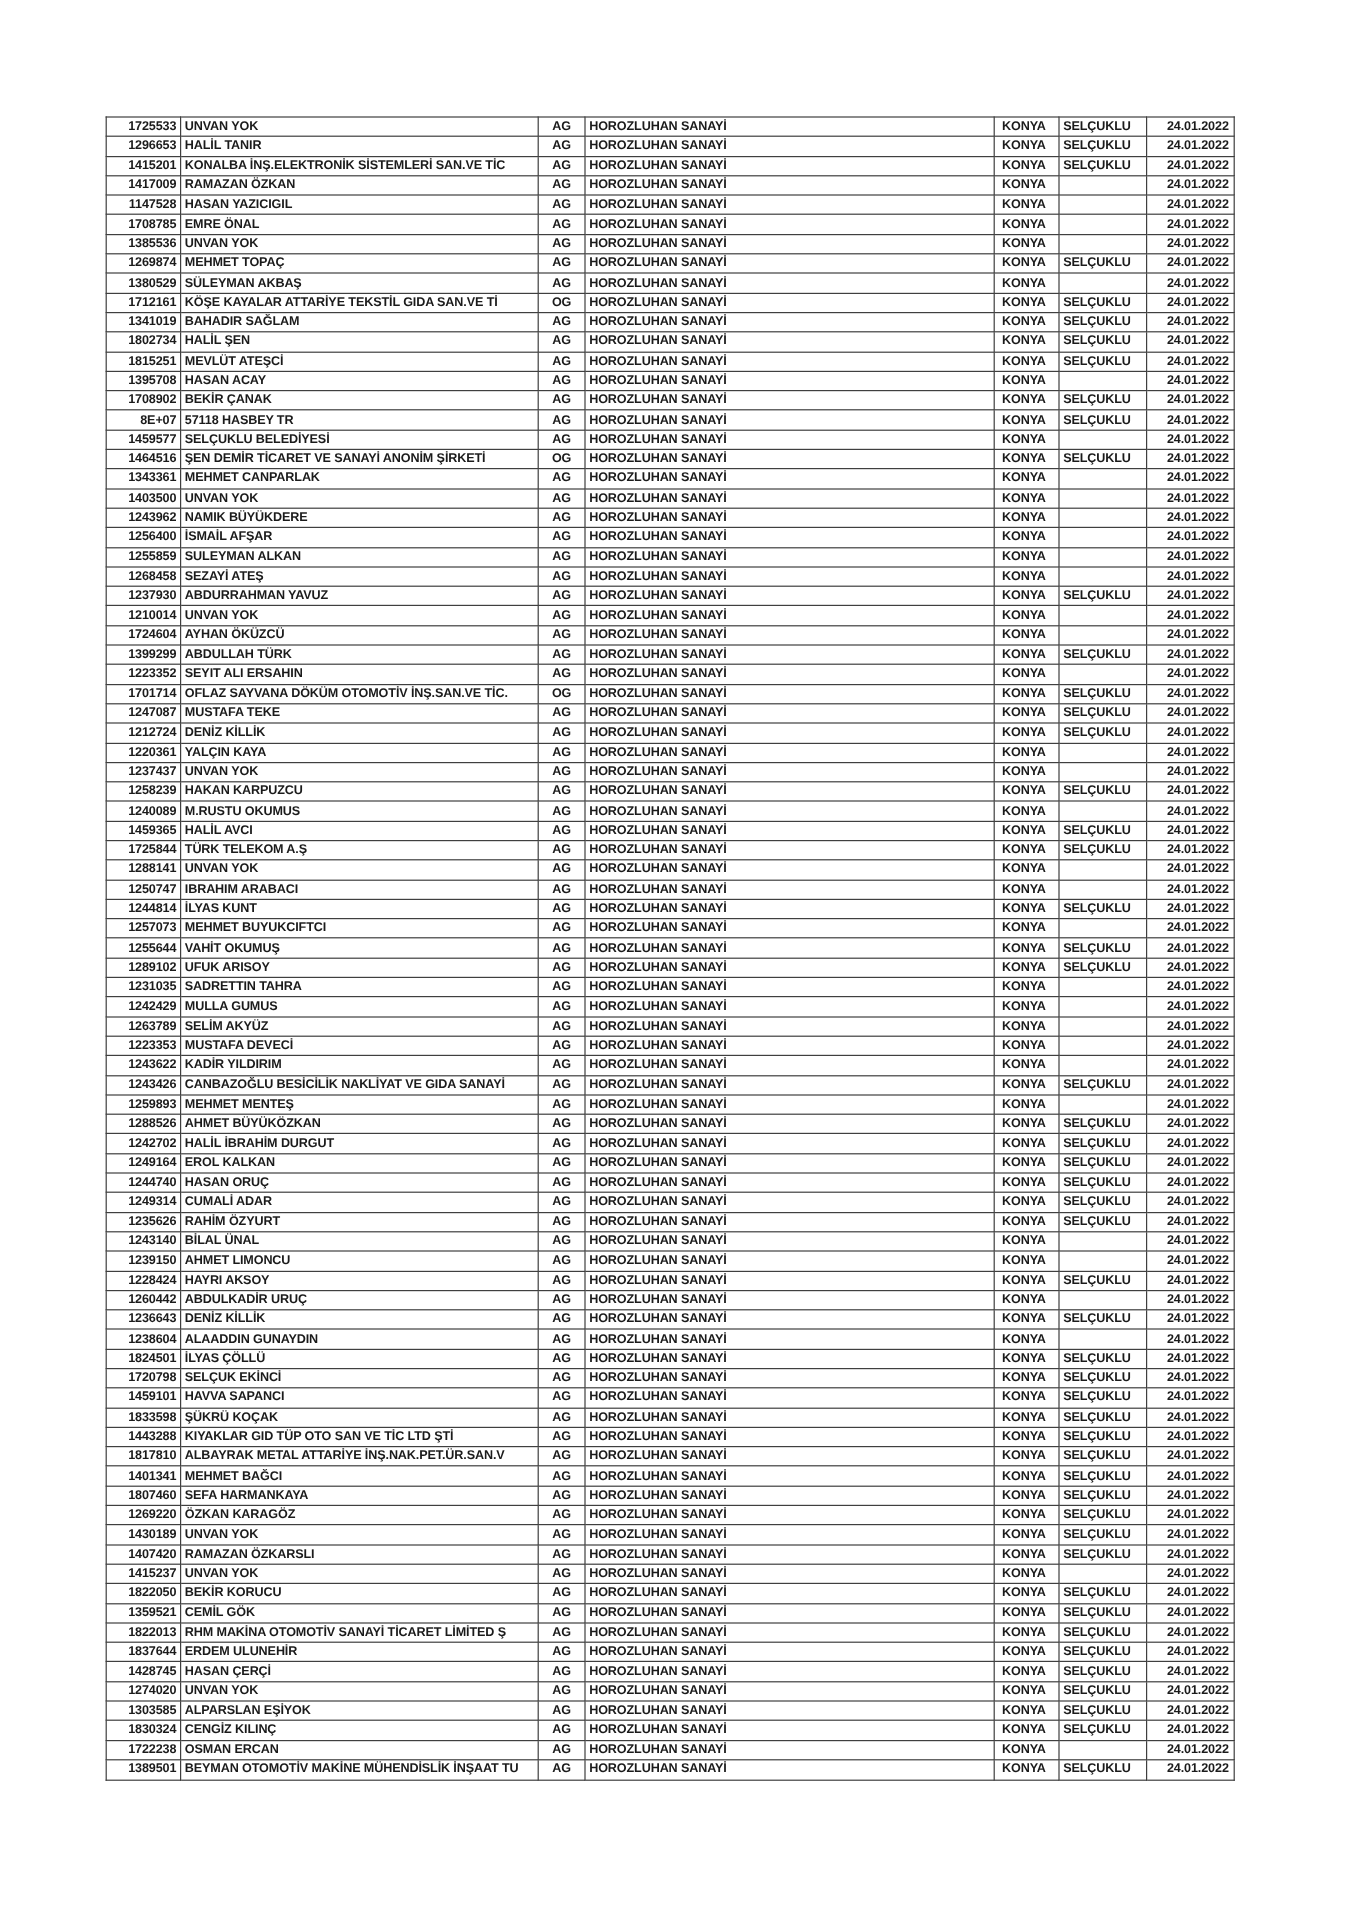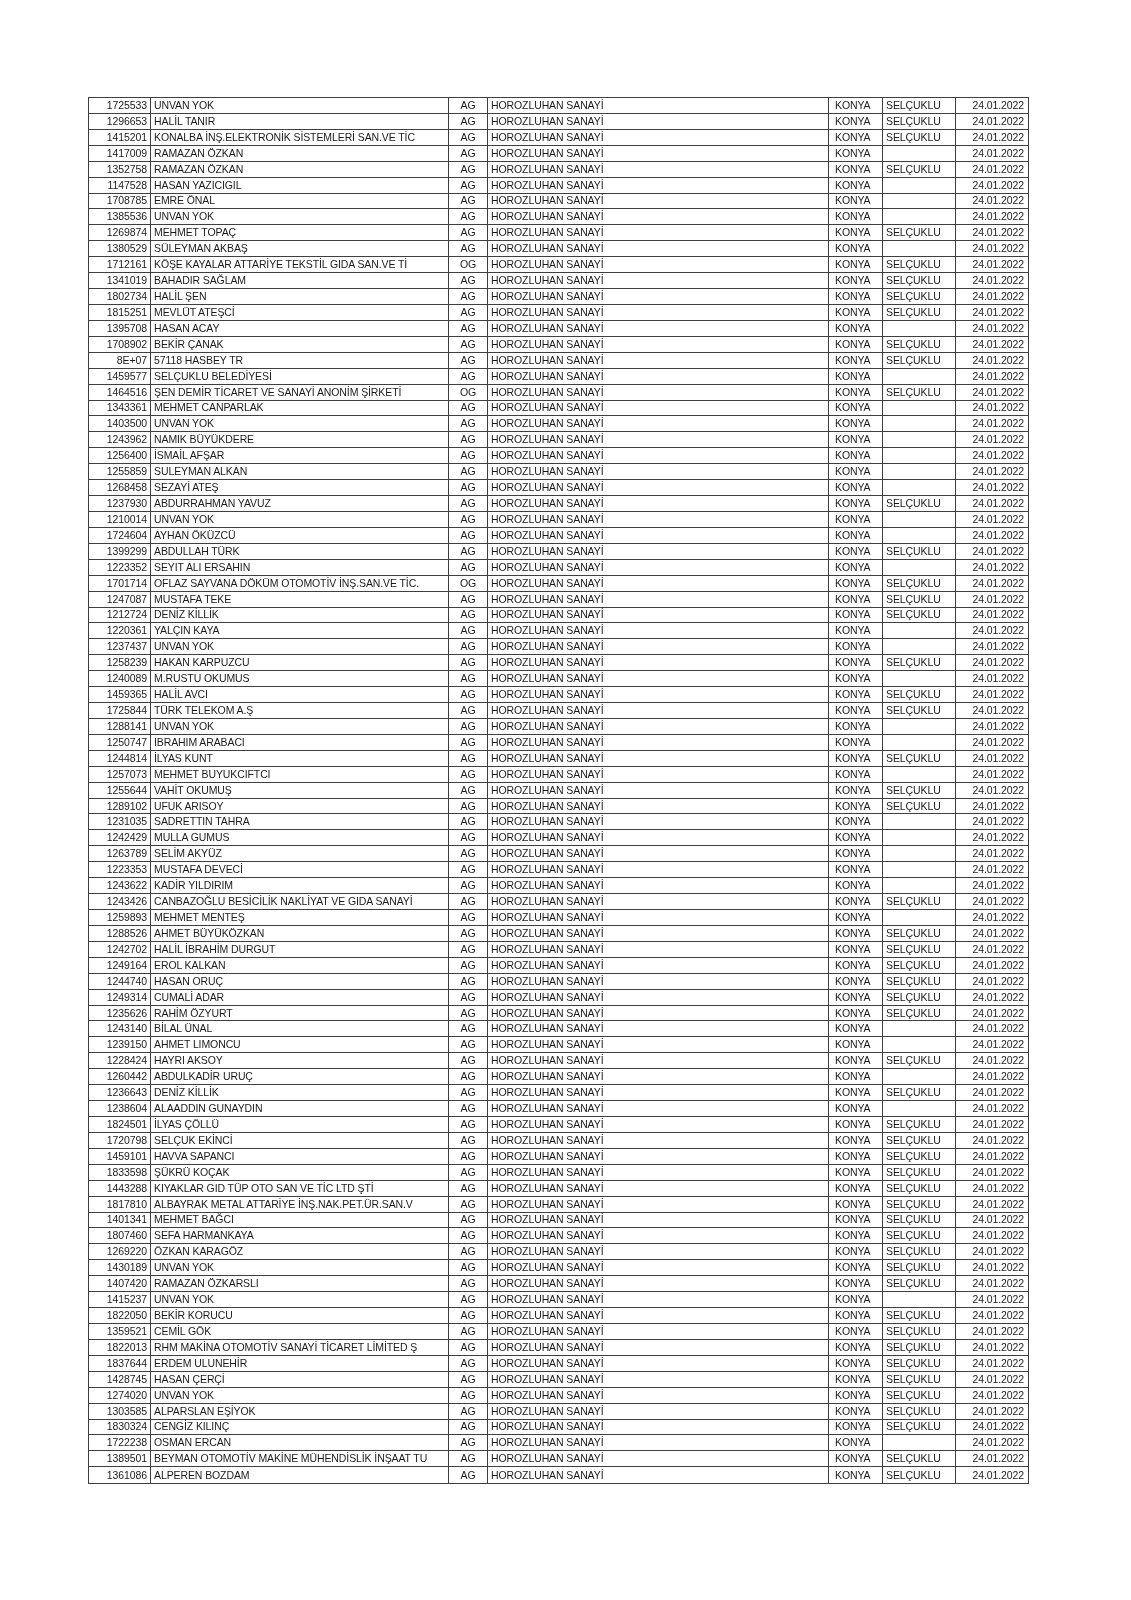--- a/index.html
+++ b/index.html
@@ -5,21 +5,21 @@
   html,body { margin:0; padding:0; }
   .page {
     position:relative; width:1131px; height:1600px;
     background:#ffffff; overflow:hidden;
     font-family:"Liberation Sans", sans-serif;
   }
   .sheet-table {
     position:absolute; left:88px; top:97px;
     width:905px; height:1386px;
     display:table; table-layout:fixed; border-collapse:collapse;
-    font-size:10.5px; color:#1b1b1b; letter-spacing:-0.1px;
+    font-size:10.5px; color:#1b1b1b; letter-spacing:-0.1px;font-weight:bold;
   }
   .tr { display:table-row; }
   .td {
     display:table-cell; border:1px solid #3f3f3f;
     vertical-align:middle; padding:0 3px;
     overflow:hidden; white-space:nowrap; line-height:13px;
   }
   .c-id   { width:55px;  text-align:right; }
   .c-name { width:291px; text-align:left; }
   .c-ag   { width:32px;  text-align:center; }
@@ -66,29 +66,20 @@
   <div class="tr">
     <div class="td c-id">1417009</div>
     <div class="td c-name">RAMAZAN ÖZKAN</div>
     <div class="td c-ag">AG</div>
     <div class="td c-zone">HOROZLUHAN SANAYİ</div>
     <div class="td c-prov">KONYA</div>
     <div class="td c-dist"></div>
     <div class="td c-date">24.01.2022</div>
   </div>
 
-  <div class="tr">
-    <div class="td c-id">1352758</div>
-    <div class="td c-name">RAMAZAN ÖZKAN</div>
-    <div class="td c-ag">AG</div>
-    <div class="td c-zone">HOROZLUHAN SANAYİ</div>
-    <div class="td c-prov">KONYA</div>
-    <div class="td c-dist">SELÇUKLU</div>
-    <div class="td c-date">24.01.2022</div>
-  </div>
 
   <div class="tr">
     <div class="td c-id">1147528</div>
     <div class="td c-name">HASAN YAZICIGIL</div>
     <div class="td c-ag">AG</div>
     <div class="td c-zone">HOROZLUHAN SANAYİ</div>
     <div class="td c-prov">KONYA</div>
     <div class="td c-dist"></div>
     <div class="td c-date">24.01.2022</div>
   </div>
@@ -888,23 +879,14 @@
   <div class="tr">
     <div class="td c-id">1389501</div>
     <div class="td c-name">BEYMAN OTOMOTİV MAKİNE MÜHENDİSLİK İNŞAAT TU</div>
     <div class="td c-ag">AG</div>
     <div class="td c-zone">HOROZLUHAN SANAYİ</div>
     <div class="td c-prov">KONYA</div>
     <div class="td c-dist">SELÇUKLU</div>
     <div class="td c-date">24.01.2022</div>
   </div>
 
-  <div class="tr">
-    <div class="td c-id">1361086</div>
-    <div class="td c-name">ALPEREN BOZDAM</div>
-    <div class="td c-ag">AG</div>
-    <div class="td c-zone">HOROZLUHAN SANAYİ</div>
-    <div class="td c-prov">KONYA</div>
-    <div class="td c-dist">SELÇUKLU</div>
-    <div class="td c-date">24.01.2022</div>
-  </div>
 </div>
 </div>
 
 </body></html>

